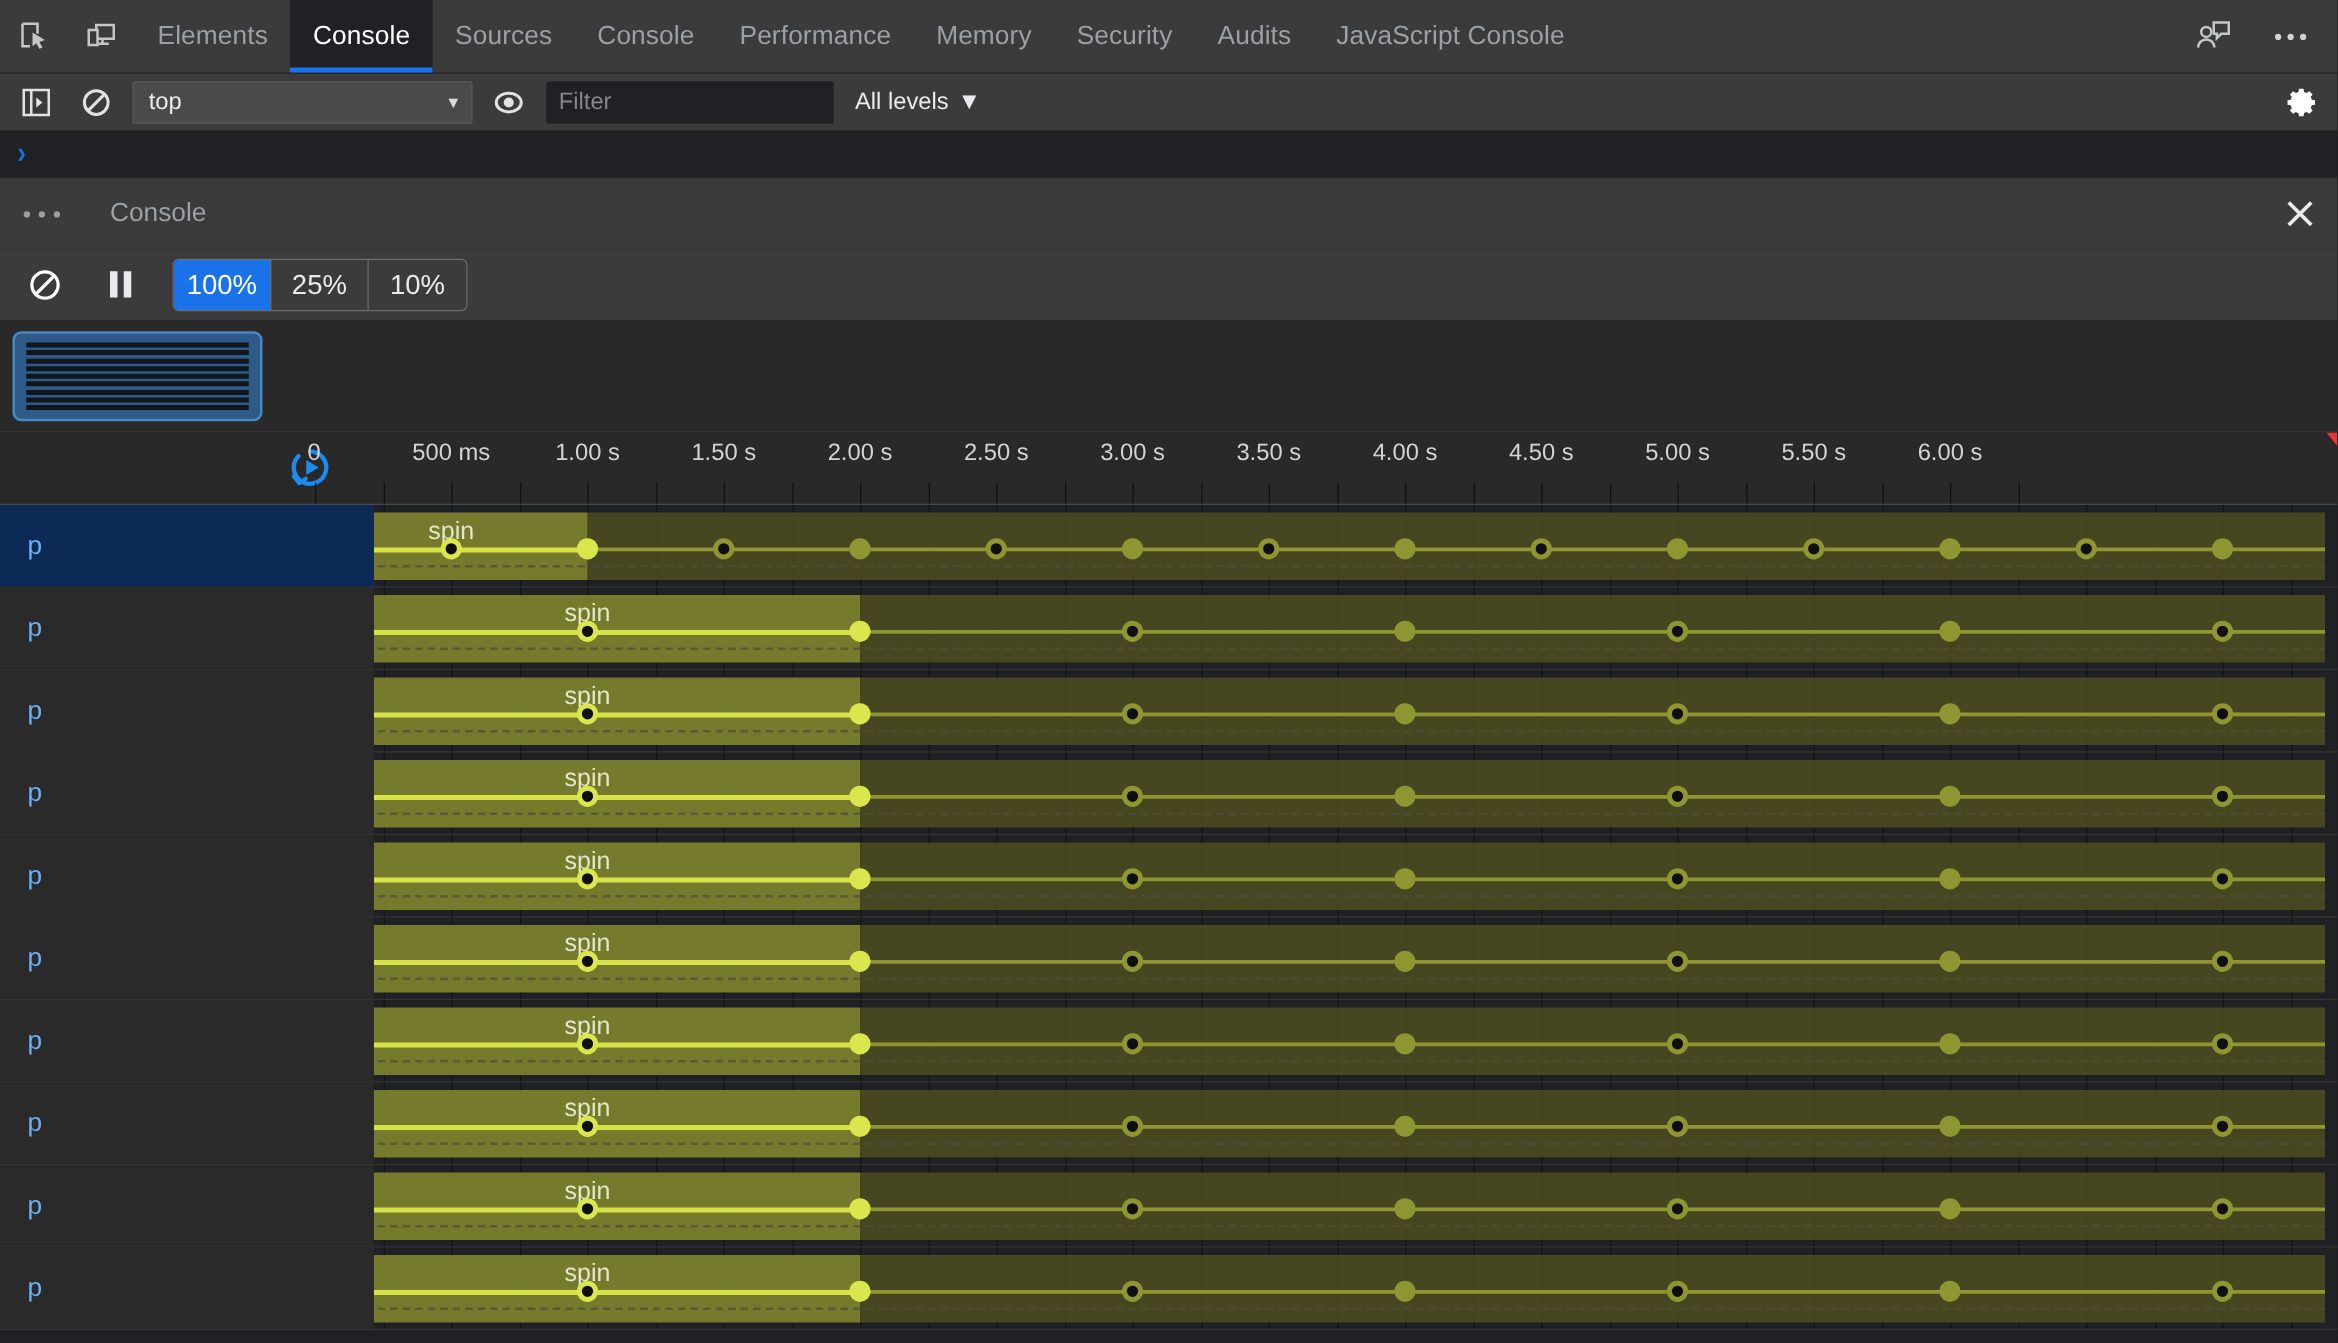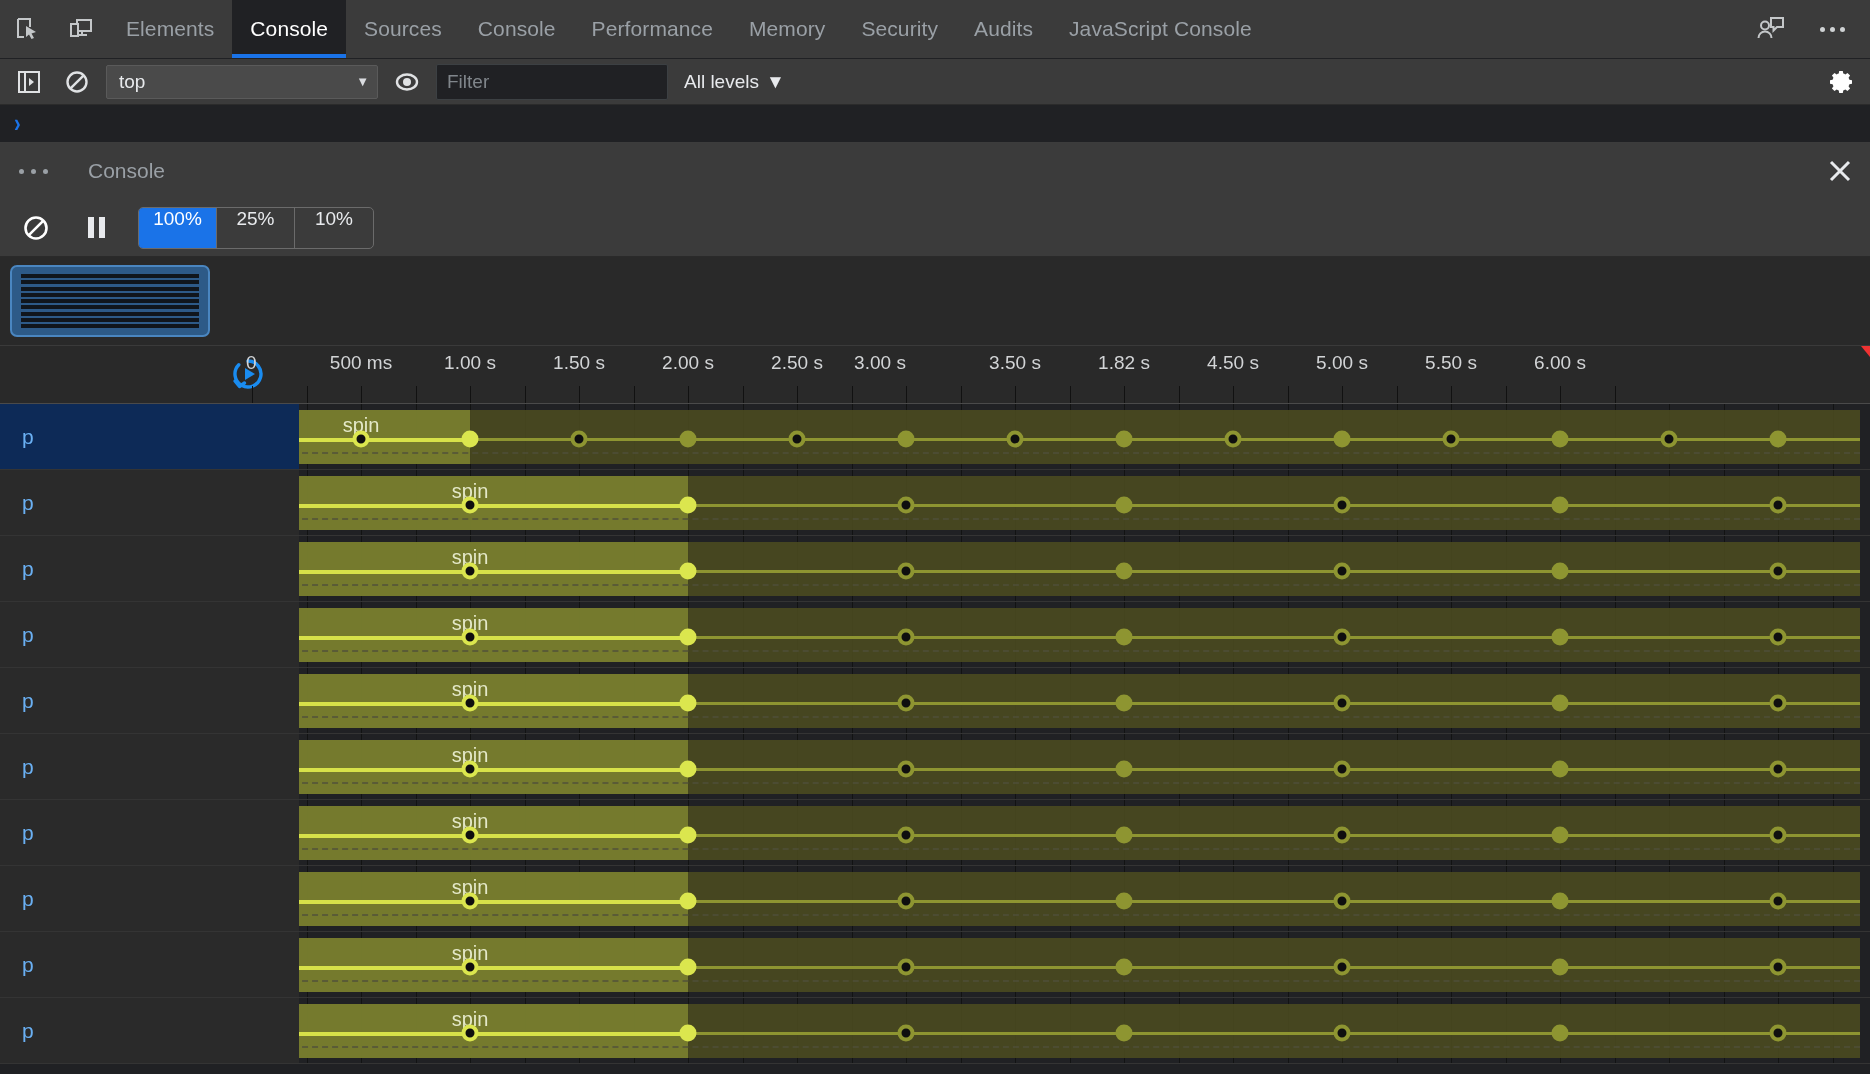--- a/index.html
+++ b/index.html
@@ -130,22 +130,22 @@
     width: 44px; height: 44px; display: flex; align-items: center;
     justify-content: center; cursor: pointer;
   }
   .pause-bars { display: flex; gap: 5px; }
   .pause-bars i { width: 6px; height: 21px; background: #e8eaed; display: block; }
   #speed-group {
     display: flex; height: 42px; border: 1px solid #6b6b6b; border-radius: 5px;
     overflow: hidden; margin-left: 4px;
   }
   .speed-btn {
-    min-width: 78px; display: flex; align-items: flex-start; justify-content: center;
-    color: #e8eaed; font-size: 19px; cursor: pointer;
+    min-width: 78px; display: flex; align-items: center; justify-content: center;
+    color: #e8eaed; font-size: 22px; cursor: pointer;
     border-right: 1px solid #6b6b6b; padding: 0 10px;
   }
   .speed-btn:last-child { border-right: none; }
   .speed-btn.selected { background: #1a73e8; color: #fff; }
 
   
   #preview-strip {
     position: absolute; left: 0; top: 257px; width: 1870px; height: 89px;
     background: #292929; border-bottom: 1px solid #3a3a3a;
     padding: 8px 10px;
@@ -409,23 +409,23 @@
       <path d="M15 12 L25 18 L15 24 Z" fill="#1a8cf0"></path>
     </svg>
   </div>
   <div id="red-marker"></div>
 <div class="ruler-label" style="left: 252px; transform: translateX(-6px);">0</div>
     <div class="ruler-label" style="left: 361px;">500 ms</div>
     <div class="ruler-label" style="left: 470px;">1.00 s</div>
     <div class="ruler-label" style="left: 579px;">1.50 s</div>
     <div class="ruler-label" style="left: 688px;">2.00 s</div>
     <div class="ruler-label" style="left: 797px;">2.50 s</div>
-    <div class="ruler-label" style="left: 880px;">3.00 s</div>
+    <div class="ruler-label" style="left: 906px;">3.00 s</div>
     <div class="ruler-label" style="left: 1015px;">3.50 s</div>
-    <div class="ruler-label" style="left: 1124px;">1.82 s</div>
+    <div class="ruler-label" style="left: 1124px;">4.00 s</div>
     <div class="ruler-label" style="left: 1233px;">4.50 s</div>
     <div class="ruler-label" style="left: 1342px;">5.00 s</div>
     <div class="ruler-label" style="left: 1451px;">5.50 s</div>
     <div class="ruler-label" style="left: 1560px;">6.00 s</div>
     <div class="ruler-tick" style="left: 252px;"></div>
     <div class="ruler-tick" style="left: 306.5px;"></div>
     <div class="ruler-tick" style="left: 361px;"></div>
     <div class="ruler-tick" style="left: 415.5px;"></div>
     <div class="ruler-tick" style="left: 470px;"></div>
     <div class="ruler-tick" style="left: 524.5px;"></div>

